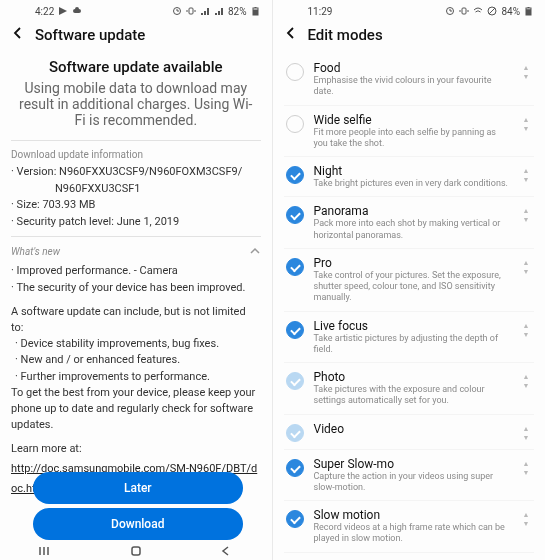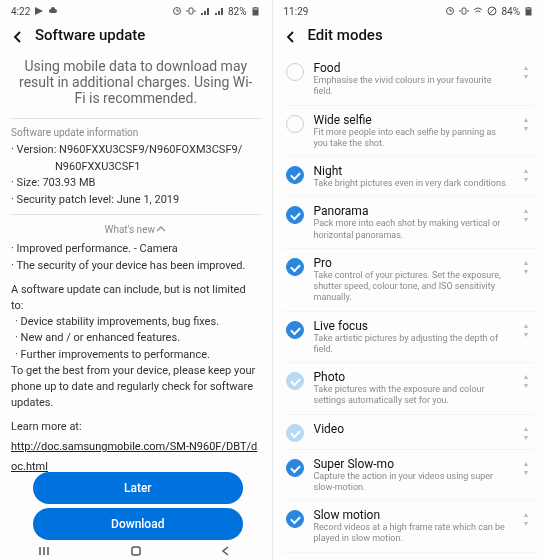--- a/index.html
+++ b/index.html
@@ -1,39 +1,39 @@
 <!DOCTYPE html>
 <html><head>
 <meta charset="utf-8">
 <style>
   * { box-sizing: border-box; margin: 0; padding: 0; font-family: -apple-system, "Segoe UI", Roboto, sans-serif; }
   body { background: #fff; width: 545px; height: 560px; overflow: hidden; display: flex; }
   .phone { width: 272.5px; height: 560px; background: #fdfdfd; padding: 0 11px; overflow: hidden; position: relative; }
   .phone.left { border-right: 1px solid #e9e9e9; }
 
   
-  .status { height: 20px; display: flex; justify-content: space-between; align-items: center; font-size: 10px; color: #444; padding-top: 2px; }
+  .status { height: 20px; display: flex; justify-content: space-between; align-items: center; font-size: 10px; color: #444; padding-top: 2px; margin-left: 24px; }
   .status .side { display: flex; align-items: center; gap: 4px; }
   .status .ic { width: 10px; height: 10px; display: inline-block; }
 
   
-  .hdr { display: flex; align-items: flex-end; gap: 10px; padding: 6px 0 10px; }
+  .hdr { display: flex; align-items: flex-start; gap: 10px; padding: 6px 0 10px; }
   .hdr .back { width: 14px; height: 14px; }
   .hdr-title { font-size: 15px; font-weight: 500; color: #111; }
 
   
   .h1 { text-align: center; font-size: 15px; font-weight: 500; color: #111; padding-top: 4px; }
   .sub { text-align: center; font-size: 14px; color: #666; padding: 4px 4px 12px; }
   .rule { border: none; border-top: 1px solid #e2e2e2; }
   .sec-label { font-size: 10px; color: #8a8a8a; padding: 8px 0 4px; }
   .bullets { font-size: 11px; color: #333; line-height: 1.5; padding-left: 0; }
   .bullets li { list-style: none; }
   .bullets li::before { content: "· "; }
   .sub-bullets li::before { content: "· "; }
-  .whats-row { display: flex; justify-content: center; align-items: center; padding: 8px 0 6px; }
+  .whats-row { display: flex; justify-content: space-between; align-items: center; padding: 8px 0 6px; font-style: italic; }
   .whats-row .chev { color: #999; }
   .body-text { font-size: 11px; color: #333; line-height: 1.45; }
   .para { padding-top: 8px; }
   .link { text-decoration: underline; color: #222; word-break: break-all; }
   .buttons { position: absolute; bottom: 20px; left: 4px; right: 0; display: flex; flex-direction: column; gap: 4px; align-items: center; }
   .pill { width: 210px; height: 32px; border-radius: 16px; border: none; background: #0072de; color: #fff; font-size: 12px; font-weight: 500; }
   .navbar { position: absolute; bottom: 0; left: 0; right: 0; height: 18px; display: flex; justify-content: space-around; align-items: center; background: #fdfdfd; }
   .navbar .nsym { width: 14px; height: 14px; color: #555; }
 
   
@@ -92,24 +92,25 @@
     </div>
   </div>
 
   <div class="hdr">
     <svg class="back" viewBox="0 0 14 14">
         <path d="M9 2 L4 7 L9 12" fill="none" stroke="#111" stroke-width="1.8"></path>
       </svg>
     <span class="hdr-title">Software update</span>
   </div>
 
+  <div class="h1">Software update available</div>
   <div class="sub">Using mobile data to download may result in additional charges. Using Wi-Fi is recommended.</div>
   <hr class="rule">
 
-  <div class="sec-label">Software update information</div>
+  <div class="sec-label">Download update information</div>
   <ul class="bullets">
     <li>
       <span>Version: N960FXXU3CSF9/N960FOXM3CSF9/</span><br>
       <span style="padding-left:8px;margin-left:36px;">N960FXXU3CSF1</span>
     </li>
     <li>Size: 703.93 MB</li>
     <li>Security patch level: June 1, 2019</li>
   </ul>
   <hr class="rule" style="margin-top:6px;">
 
@@ -189,21 +190,21 @@
         <path d="M9 2 L4 7 L9 12" fill="none" stroke="#111" stroke-width="1.8"></path>
       </svg>
     <span class="hdr-title">Edit modes</span>
   </div>
 
   <div class="mode-list" id="mode-list">
       <div class="mode-row">
         <div class="check"></div>
         <div class="mode-txt">
           <div class="mode-title">Food</div>
-          <div class="mode-desc">Emphasise the vivid colours in your favourite field.</div>
+          <div class="mode-desc">Emphasise the vivid colours in your favourite date.</div>
         </div>
         <div class="reorder">
           <span>▲</span>
           <span>▼</span>
         </div>
       </div>
       <div class="mode-row">
         <div class="check"></div>
         <div class="mode-txt">
           <div class="mode-title">Wide selfie</div>

